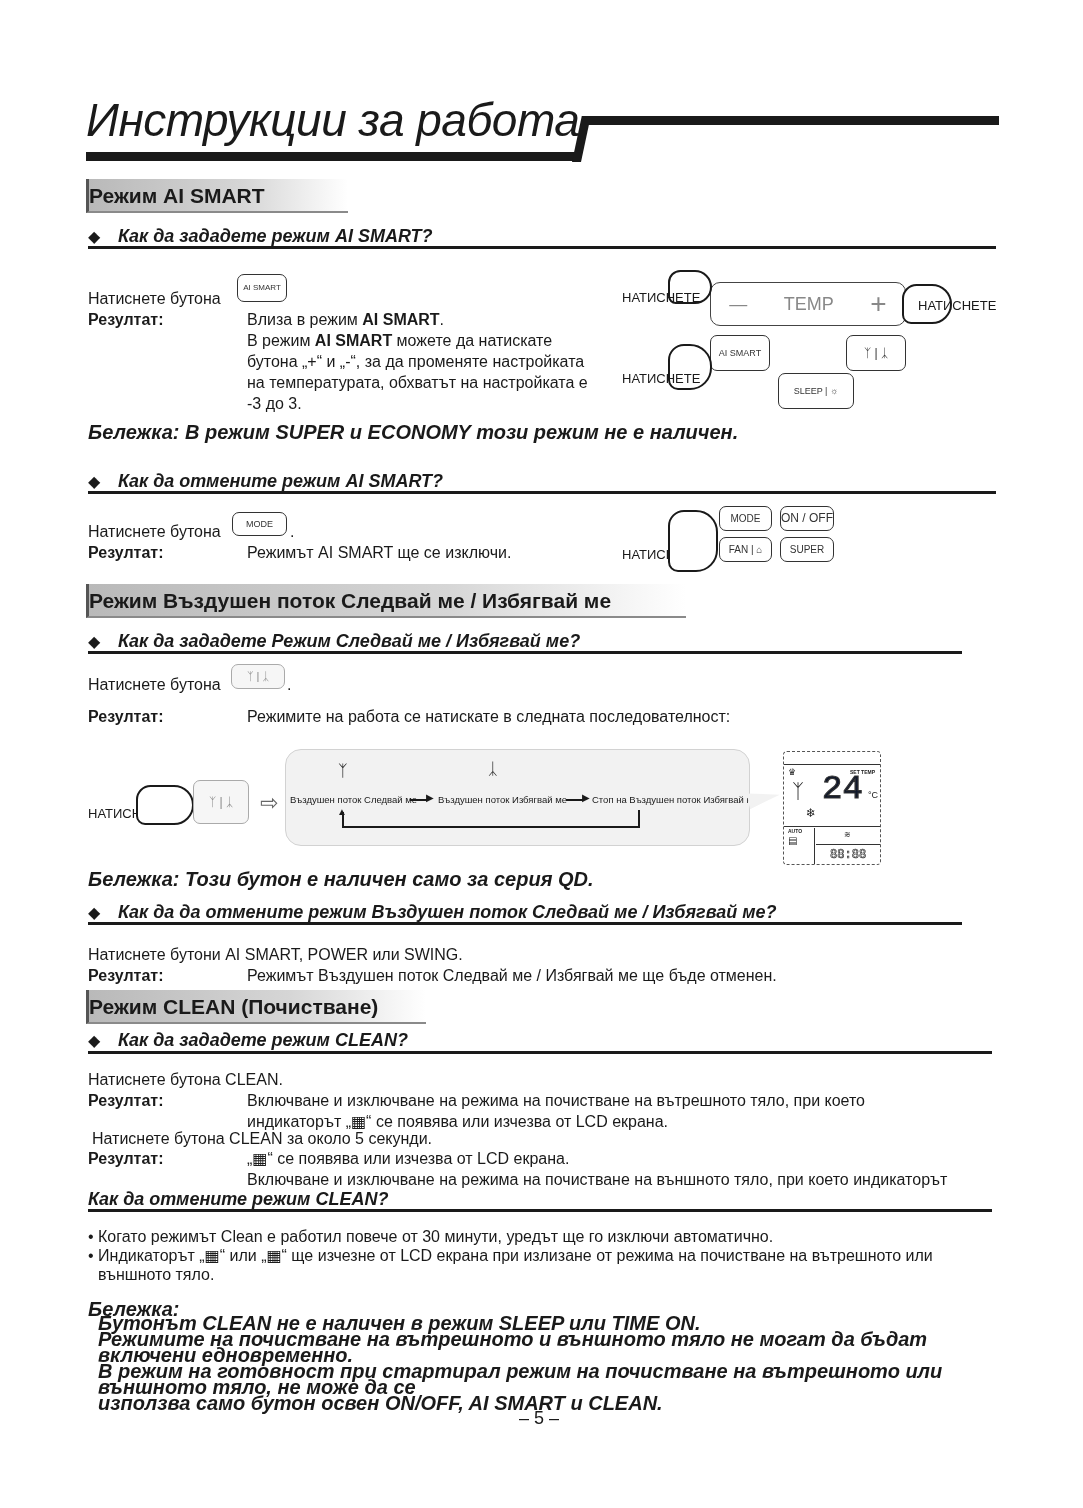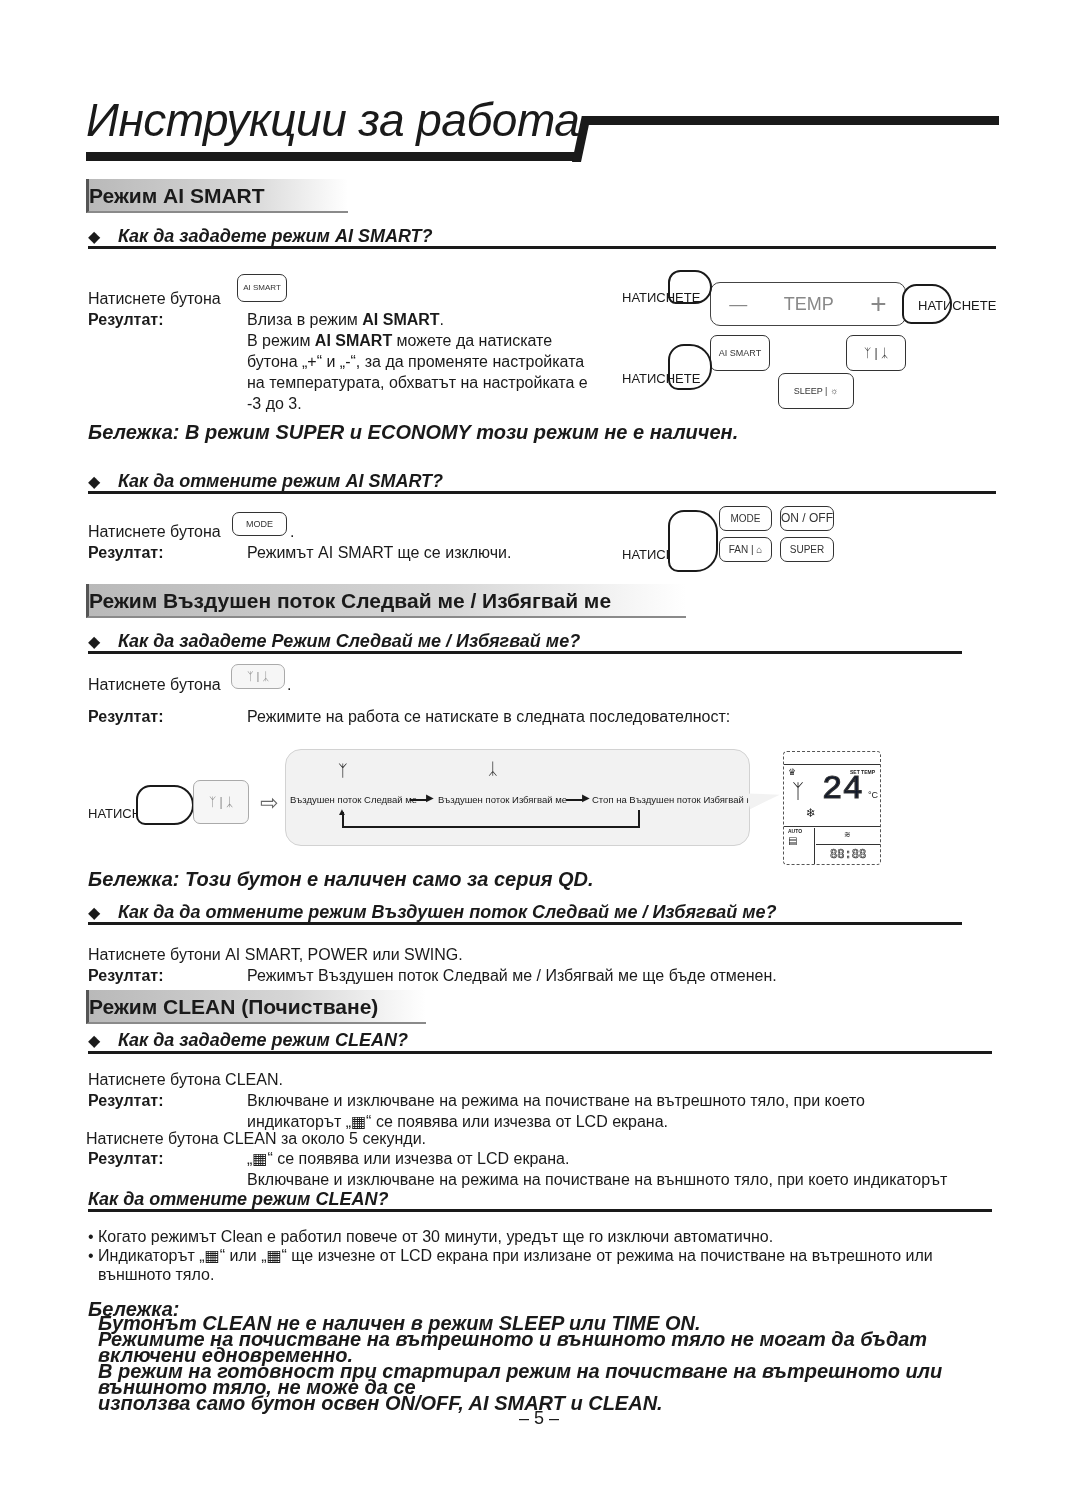--- a/index.html
+++ b/index.html
@@ -186,21 +186,21 @@
   <span class="diamond">◆</span><span>Как да зададете режим CLEAN?</span>
 </div>
 <div class="abs rule" style="left:88px; top:1051px; width:904px;"></div>
 
 <div class="abs txt" style="left:88px; top:1069px;">Натиснете бутона CLEAN.</div>
 <div class="abs txt b" style="left:88px; top:1090px;">Резултат:</div>
 <div class="abs txt" style="left:247px; top:1090px; width:760px;">
   <div>Включване и изключване на режима на почистване на вътрешното тяло, при което</div>
   <div>индикаторът „▦“ се появява или изчезва от LCD екрана.</div>
 </div>
-<div class="abs txt" style="left:86px; top:1128px;">Натиснете бутона CLEAN за около 5 секунди.</div>
+<div class="abs txt" style="left:92px; top:1128px;">Натиснете бутона CLEAN за около 5 секунди.</div>
 <div class="abs txt b" style="left:88px; top:1148px;">Резултат:</div>
 <div class="abs txt" style="left:247px; top:1148px; width:760px;">
   <div>„▦“ се появява или изчезва от LCD екрана.</div>
   <div>Включване и изключване на режима на почистване на външното тяло, при което индикаторът</div>
 </div>
 
 <div class="abs sub-head" style="left:88px; top:1187px;">Как да отмените режим CLEAN?</div>
 <div class="abs rule" style="left:88px; top:1209px; width:904px;"></div>
 
 <div class="abs bullet-list" style="left:88px; top:1227px; width:915px;">

